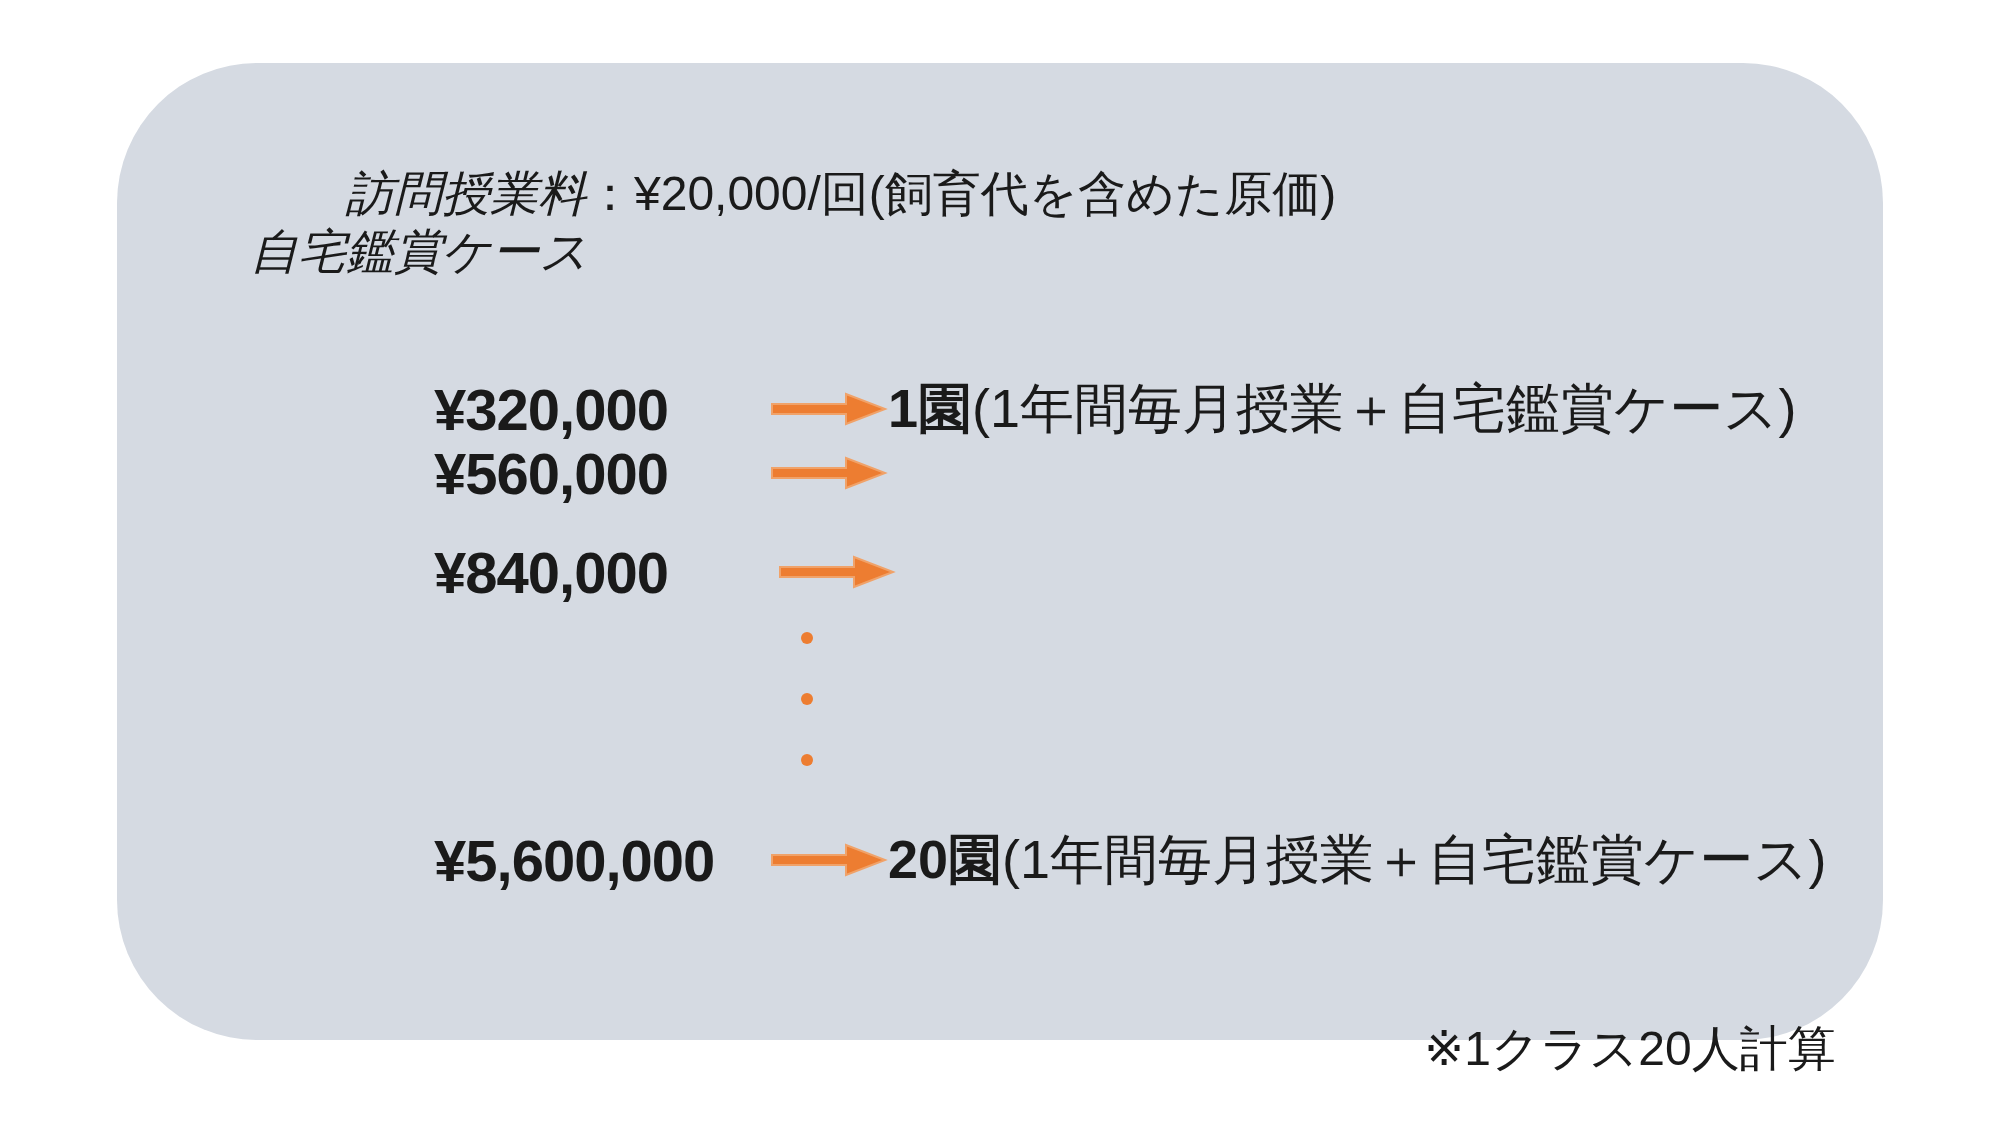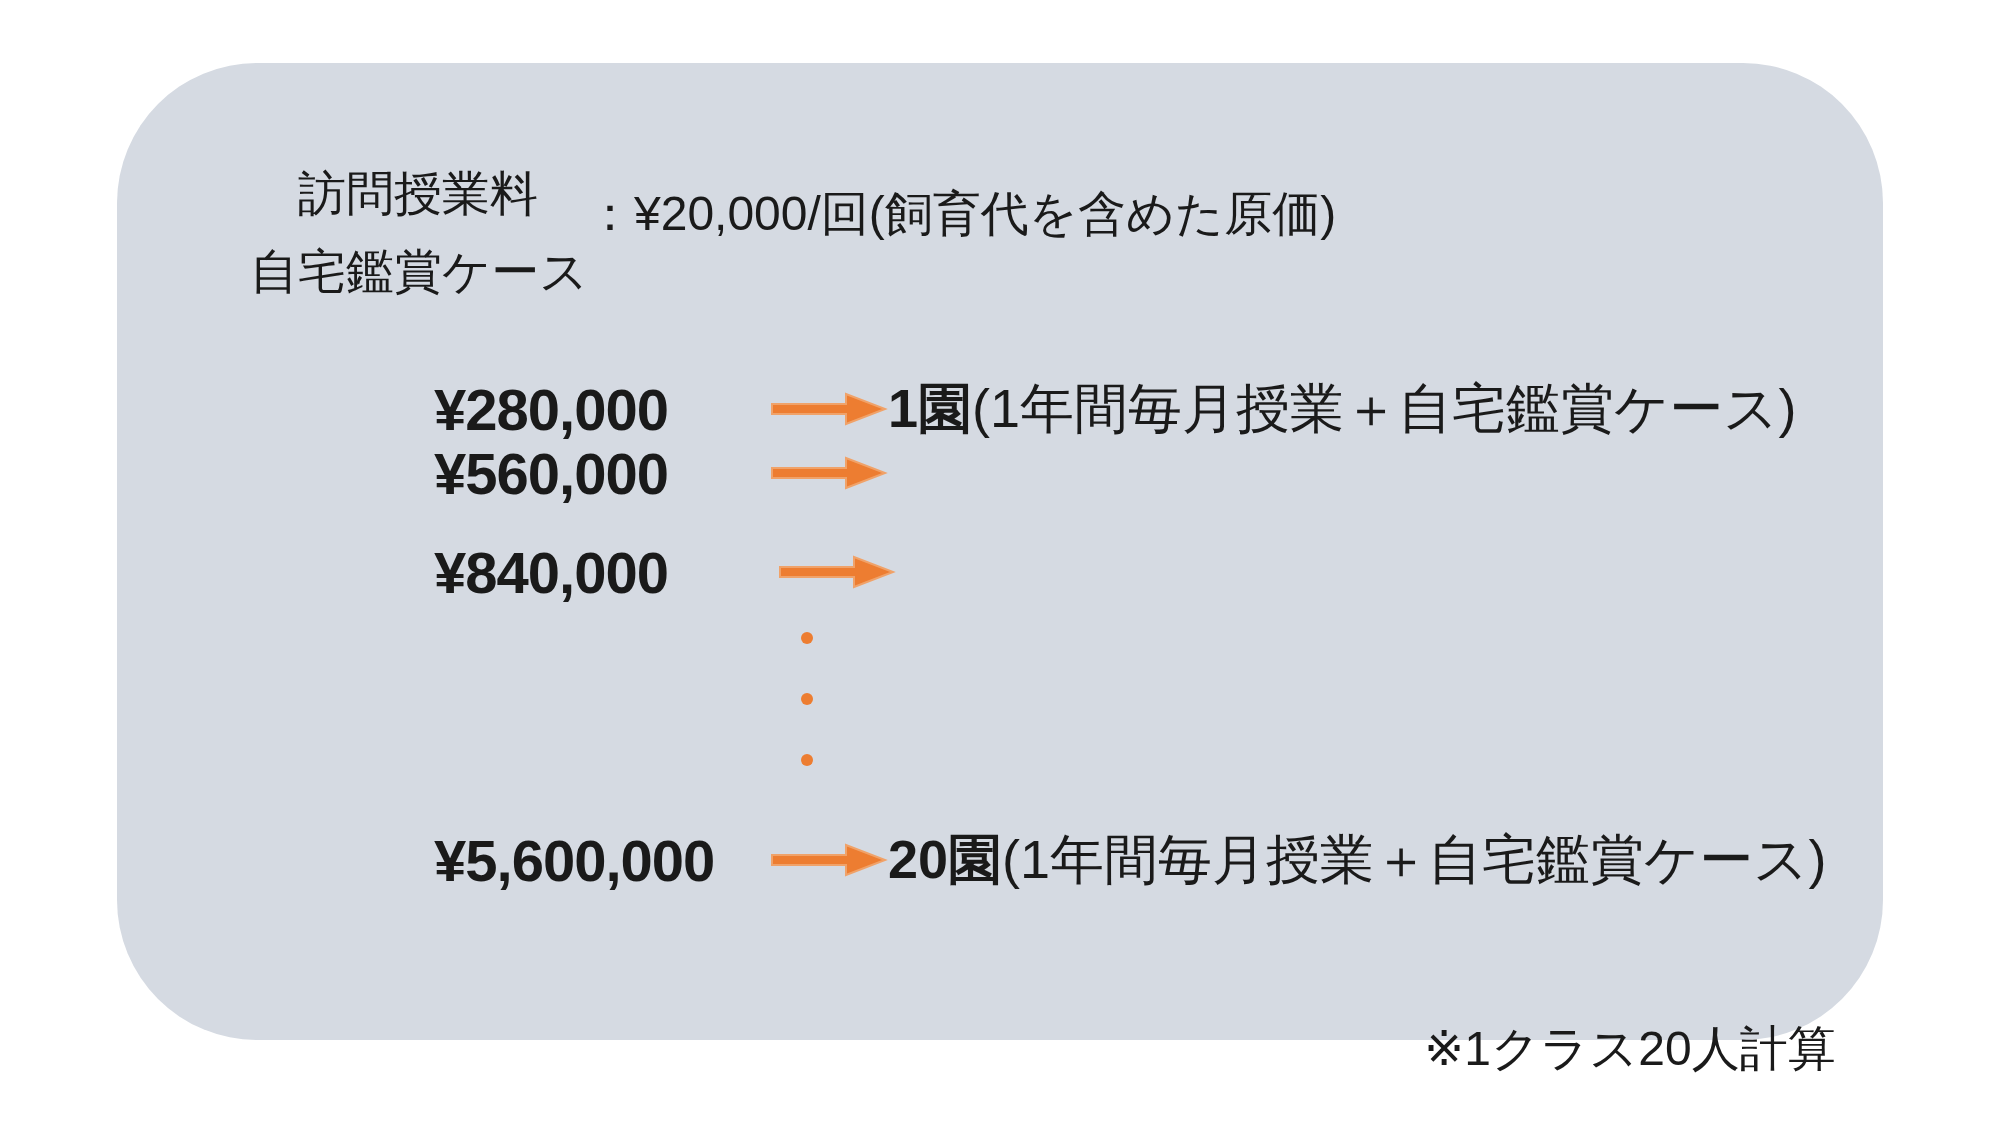--- a/index.html
+++ b/index.html
@@ -31,23 +31,24 @@
     font-size: 48px;
     line-height: 58px;
     font-weight: 400;
     color: var(--text, #1a1a1a);
     white-space: nowrap;
   }
   .header-line { display: flex; }
   .header-label {
     display: inline-block;
     width: 336px;
-    text-align: center;
+    text-align: right;
+    font-style: italic;
   }
-  .header-value { display: inline-block; margin-top: 20px; }
+  .header-value { display: inline-block; }
   .price-row {
     position: absolute;
     left: 317px;
     height: 80px;
     display: flex;
     align-items: center;
     white-space: nowrap;
   }
   .row-1 { top: 306px; }
   .row-2 { top: 370px; }
@@ -109,21 +110,21 @@
       <div class="header-line">
         <span class="header-label">訪問授業料</span>
           <span class="header-value">：¥20,000/回(飼育代を含めた原価)</span>
       </div>
       <div class="header-line">
         <span class="header-label">自宅鑑賞ケース</span>
       </div>
     </div>
 
     <div class="price-row row-1">
-      <span class="price">¥280,000</span>
+      <span class="price">¥320,000</span>
       <svg class="arrow" viewBox="0 0 118 36" xmlns="http://www.w3.org/2000/svg">
         <polygon points="2,13 76,13 76,3 115,18 76,33 76,23 2,23"></polygon>
       </svg>
       <span class="description"><span class="unit">1園</span><span class="detail">(1年間毎月授業＋自宅鑑賞ケース)</span></span>
     </div>
 
     <div class="price-row row-2">
       <span class="price">¥560,000</span>
       <svg class="arrow" viewBox="0 0 118 36" xmlns="http://www.w3.org/2000/svg">
         <polygon points="2,13 76,13 76,3 115,18 76,33 76,23 2,23"></polygon>

